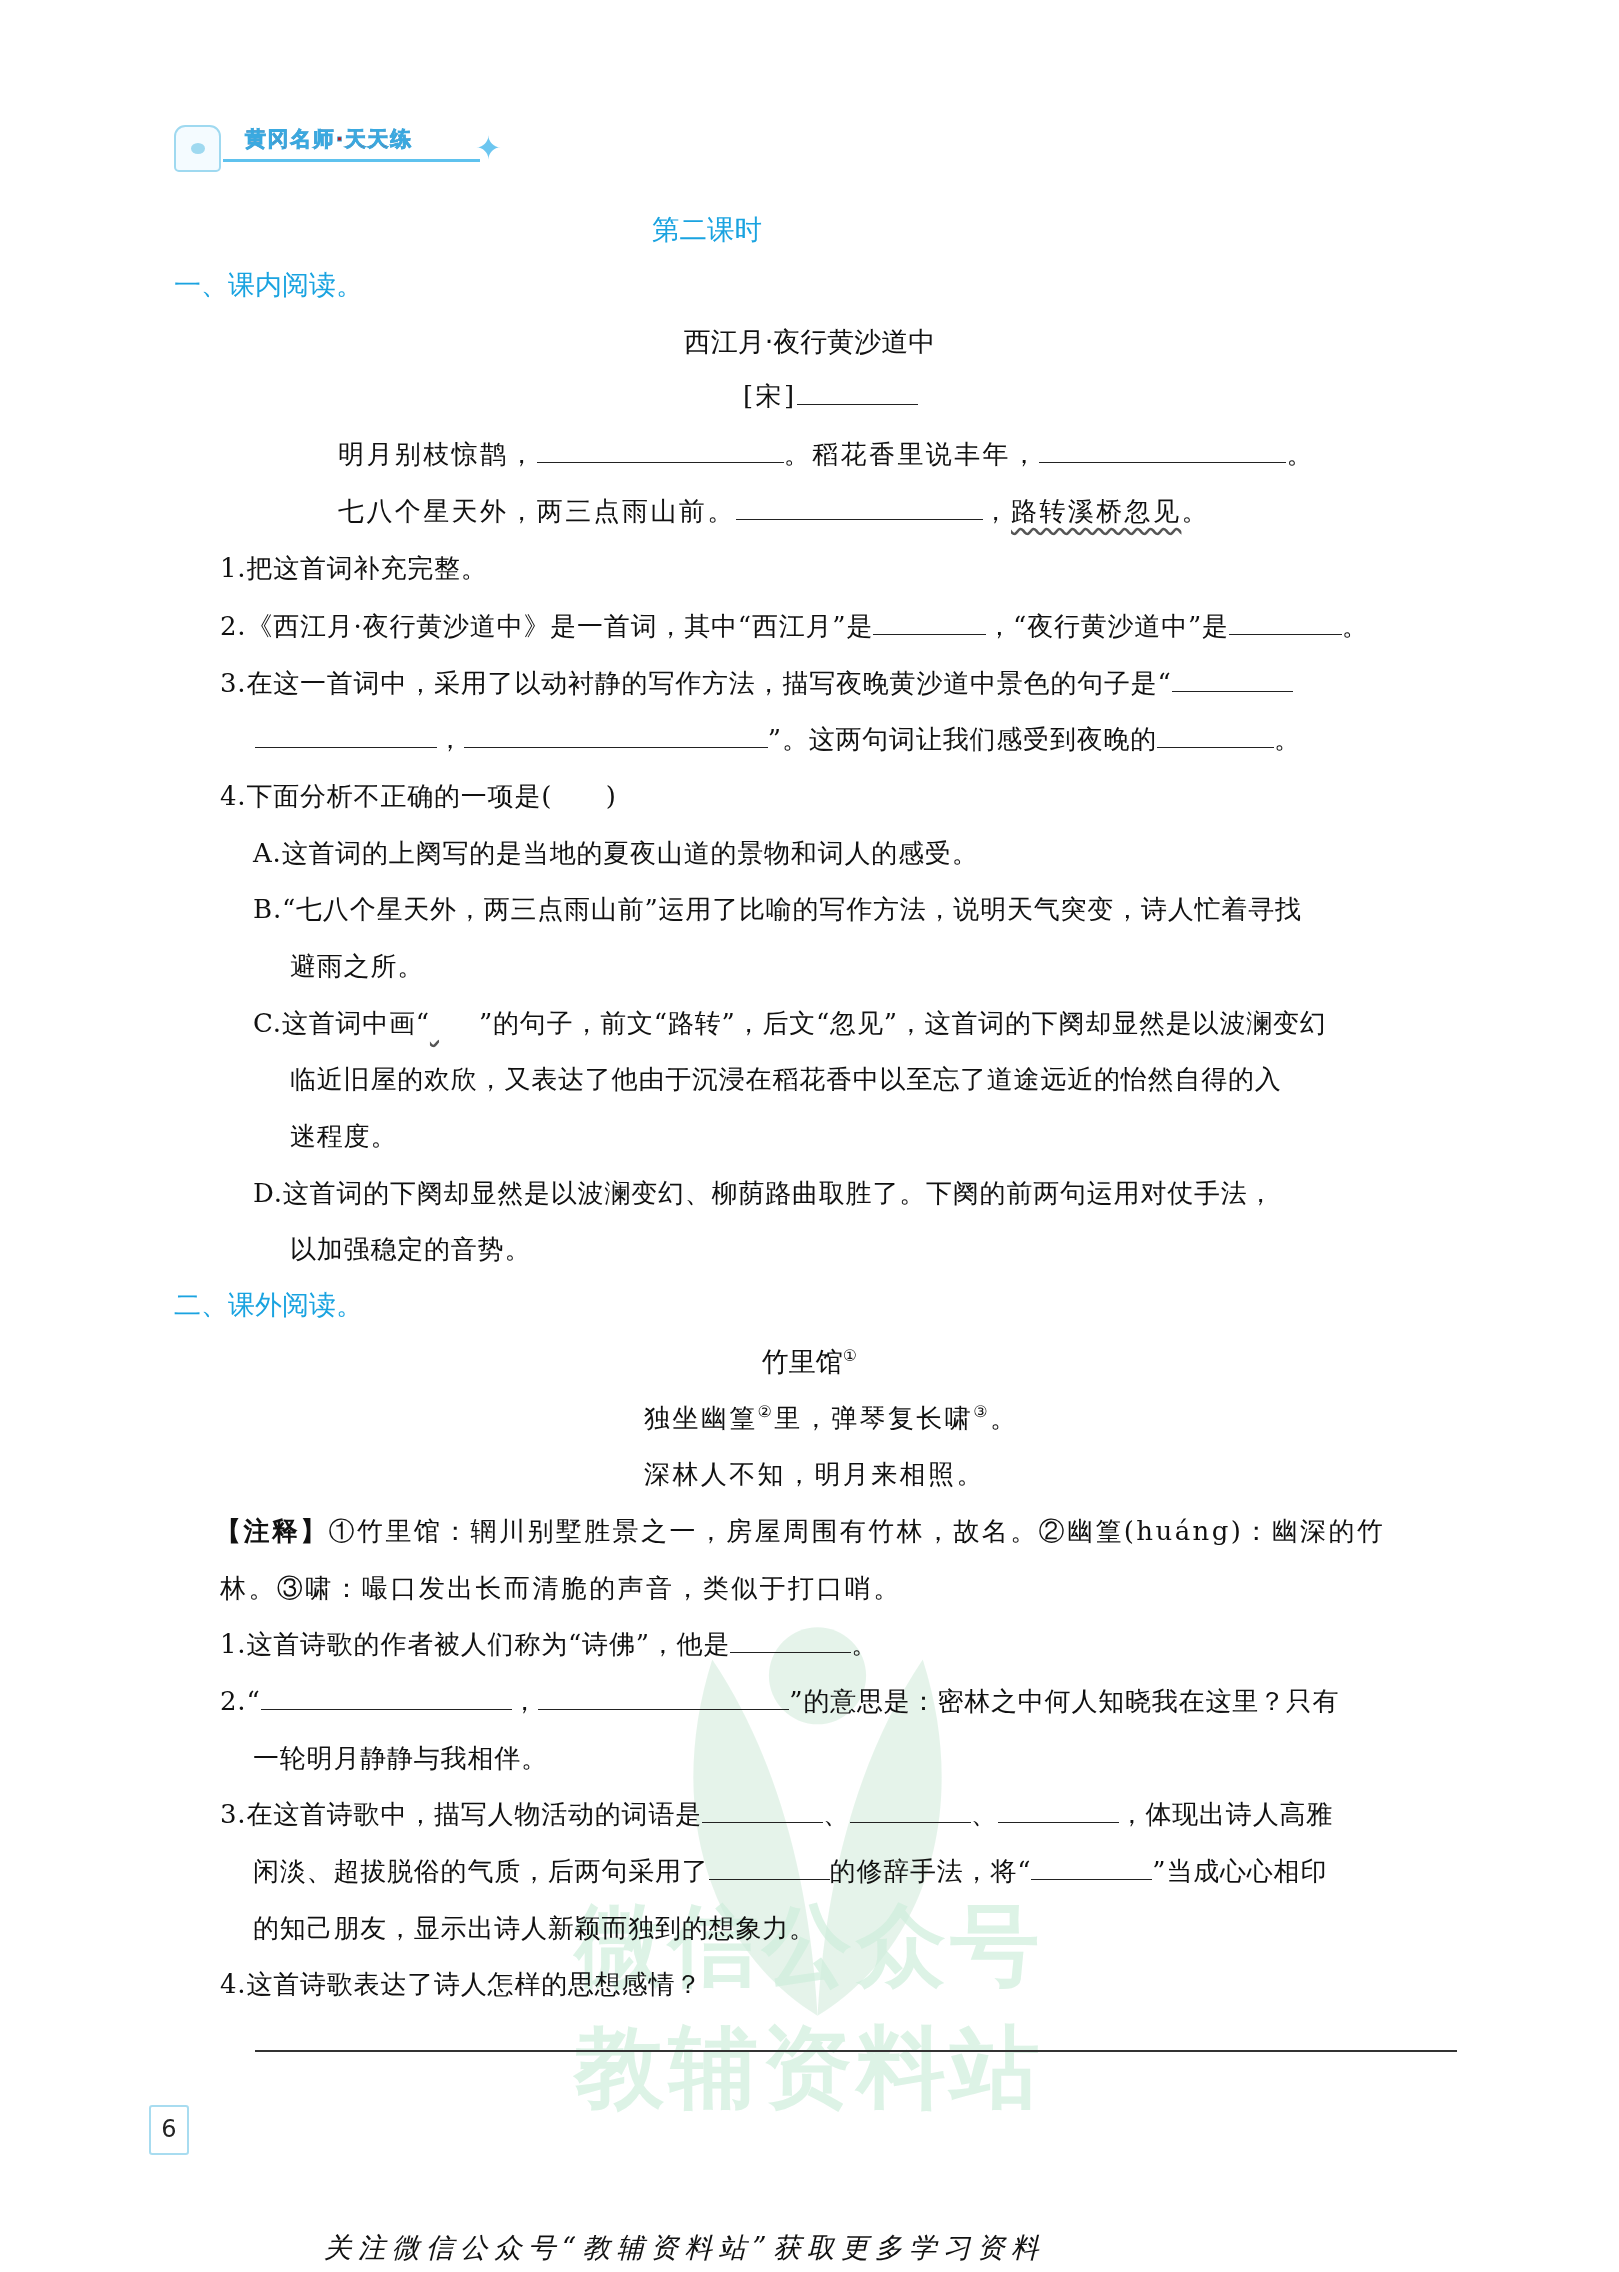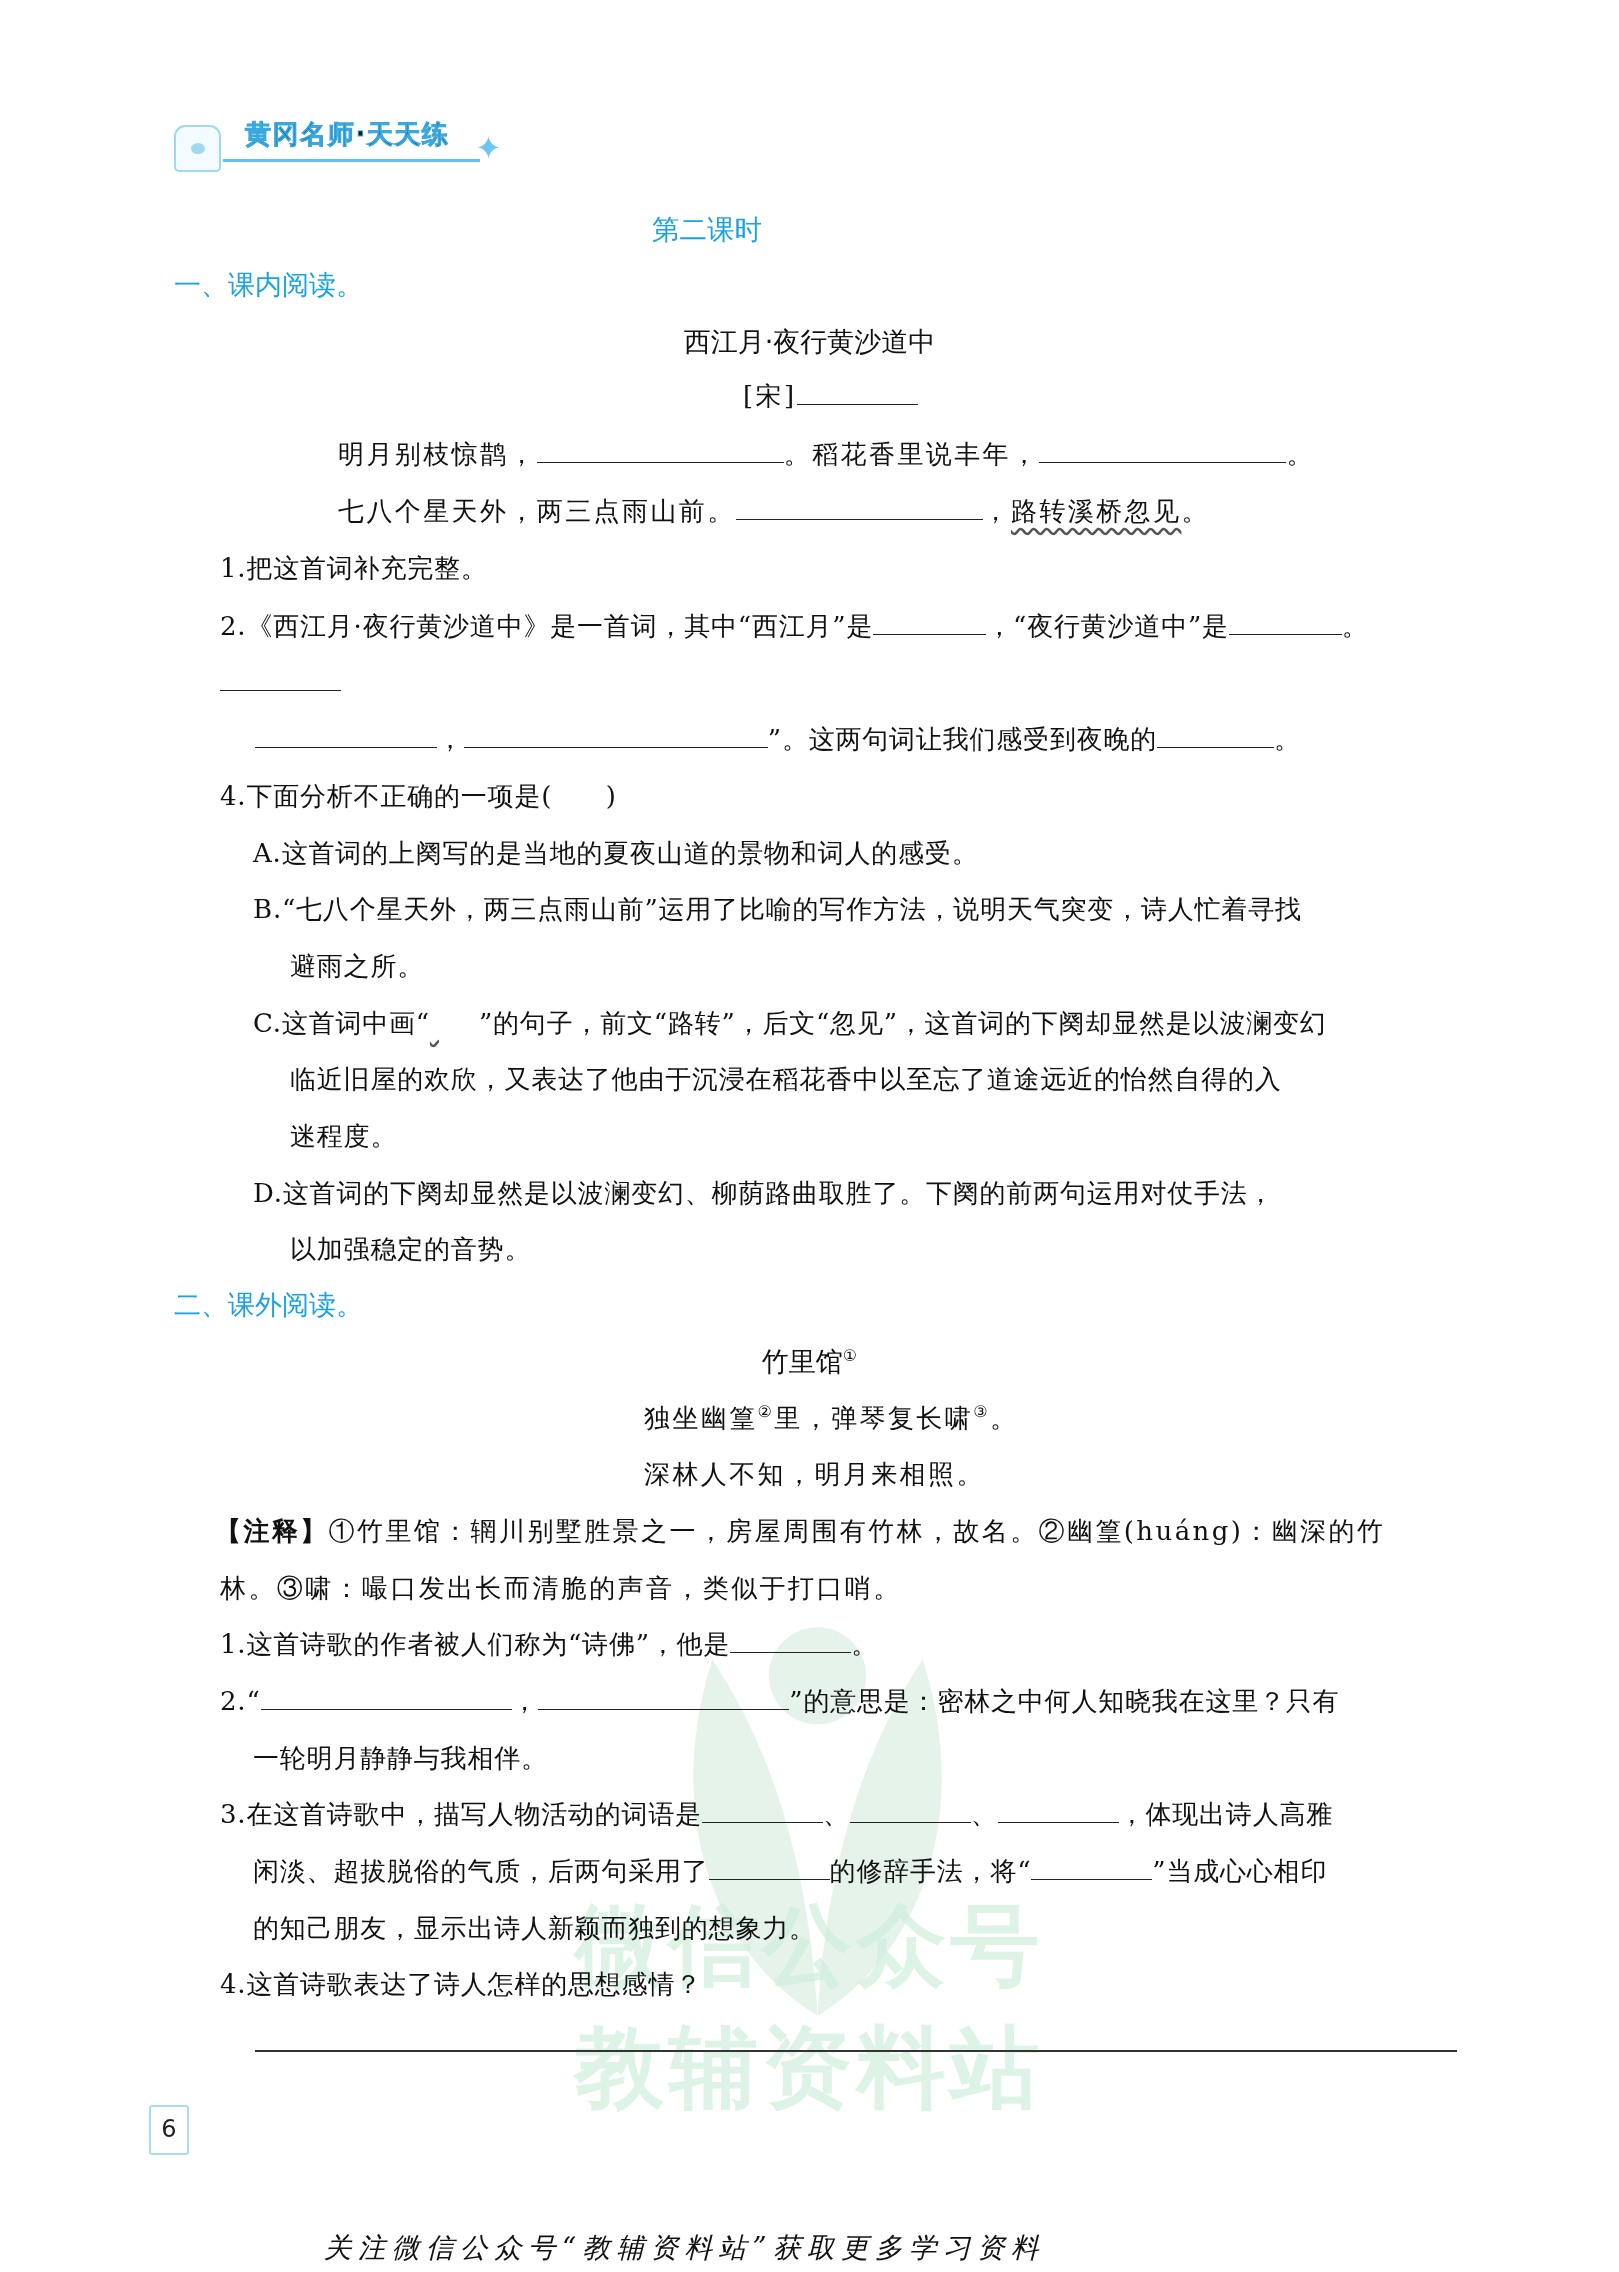--- a/index.html
+++ b/index.html
@@ -2,21 +2,21 @@
 <html style="font-size:13px"><head>
 <meta charset="utf-8">
 <style>
   html, body { margin: 0; padding: 0; background: #ffffff; }
   body { width: 1619px; height: 2273px; position: relative; overflow: hidden;
          font-family: "DejaVu Serif", "Liberation Serif", serif; color: #222; }
   .abs { position: absolute; }
   .header-bar { left: 174px; top: 117px; width: 348px; height: 49px; }
   .bear { left: 0; top: 8px; width: 47px; height: 47px; border: 2.4px solid #9fd9f0; border-radius: 11.3px 11.3px 4.9px 4.9px; background: #f4fbff; box-sizing: border-box; }
   .bear-nose { left: 14.6px; top: 16px; width: 14.6px; height: 11.3px; background: #9fd9f0; border-radius: 50%; }
-  .header-title { left: 71px; top: 0; font-family: "DejaVu Sans", sans-serif; font-weight: bold; font-size: 26px; color: #0f172a; letter-spacing: 1.6px; -webkit-text-stroke: 0.8px #3aa9e0; }
+  .header-title { left: 71px; top: 8px; font-family: "DejaVu Sans", sans-serif; font-weight: bold; font-size: 21px; color: #b91c1c; letter-spacing: 1.6px; -webkit-text-stroke: 0.8px #3aa9e0; }
   .header-line { left: 49px; top: 42px; width: 257px; height: 3.2px; background: #5fc2ee; }
   .header-star { left: 301px; top: 14.6px; font-size: 32px; color: #6cc6f0; line-height: 1; }
   .lesson-title { left: 0; width: 1414px; top: 212px; text-align: center; font-family: "DejaVu Sans", sans-serif; font-size: 27.5px; color: #1aa3e0; }
   .sec-head { left: 174px; font-family: "DejaVu Sans", sans-serif; font-size: 27px; color: #1aa3e0; }
   .poem-title { left: 0; width: 1619px; text-align: center; font-family: "DejaVu Sans", sans-serif; font-size: 27px; color: #111; }
   .poem-line { font-family: "DejaVu Serif", serif; font-size: 26px; color: #111; letter-spacing: 2.4px; white-space: nowrap; }
   .q { font-size: 26px; color: #111; white-space: nowrap; letter-spacing: 0.8px; }
   .blank { display: inline-block; border-bottom: 1.6px solid #222; height: 24px; vertical-align: baseline; }
   .wavy { text-decoration: underline wavy #555; text-underline-offset: 6.5px; }
   .note-key { font-family: Liberation Mono, monospace; font-weight: bold; }
@@ -59,21 +59,21 @@
 </div>
 <div class="abs poem-line" style="left:338px;top:494px">
   <span>七八个星天外，两三点雨山前。</span><span class="blank" style="width:247px"></span><span>，</span><span class="wavy">路转溪桥忽见</span><span>。</span>
 </div>
 
 <div class="abs q" style="left:220px;top:551px">1.把这首词补充完整。</div>
 <div class="abs q" style="left:220px;top:609px">
   <span>2.《西江月·夜行黄沙道中》是一首词，其中“西江月”是</span><span class="blank" style="width:113px"></span><span>，“夜行黄沙道中”是</span><span class="blank" style="width:113px"></span><span>。</span>
 </div>
 <div class="abs q" style="left:220px;top:666px">
-  <span class="blank" style="width:121px"></span>
+  <span>3.在这一首词中，采用了以动衬静的写作方法，描写夜晚黄沙道中景色的句子是“</span><span class="blank" style="width:121px"></span>
 </div>
 <div class="abs q" style="left:255px;top:722px">
   <span class="blank" style="width:182px"></span><span>，</span><span class="blank" style="width:304px"></span><span>”。这两句词让我们感受到夜晚的</span><span class="blank" style="width:117px"></span><span>。</span>
 </div>
 <div class="abs q" style="left:220px;top:779px">4.下面分析不正确的一项是(　　)</div>
 <div class="abs q" style="left:253px;top:836px">A.这首词的上阕写的是当地的夏夜山道的景物和词人的感受。</div>
 <div class="abs q" style="left:253px;top:892px">B.“七八个星天外，两三点雨山前”运用了比喻的写作方法，说明天气突变，诗人忙着寻找</div>
 <div class="abs q" style="left:290px;top:949px">避雨之所。</div>
 <div class="abs q" style="left:253px;top:1006px">
   <span>C.这首词中画“</span><span class="wavy" style="display:inline-block;width:49px;border-bottom:0.8px dashed transparent">&nbsp;</span><span>”的句子，前文“路转”，后文“忽见”，这首词的下阕却显然是以波澜变幻</span>

